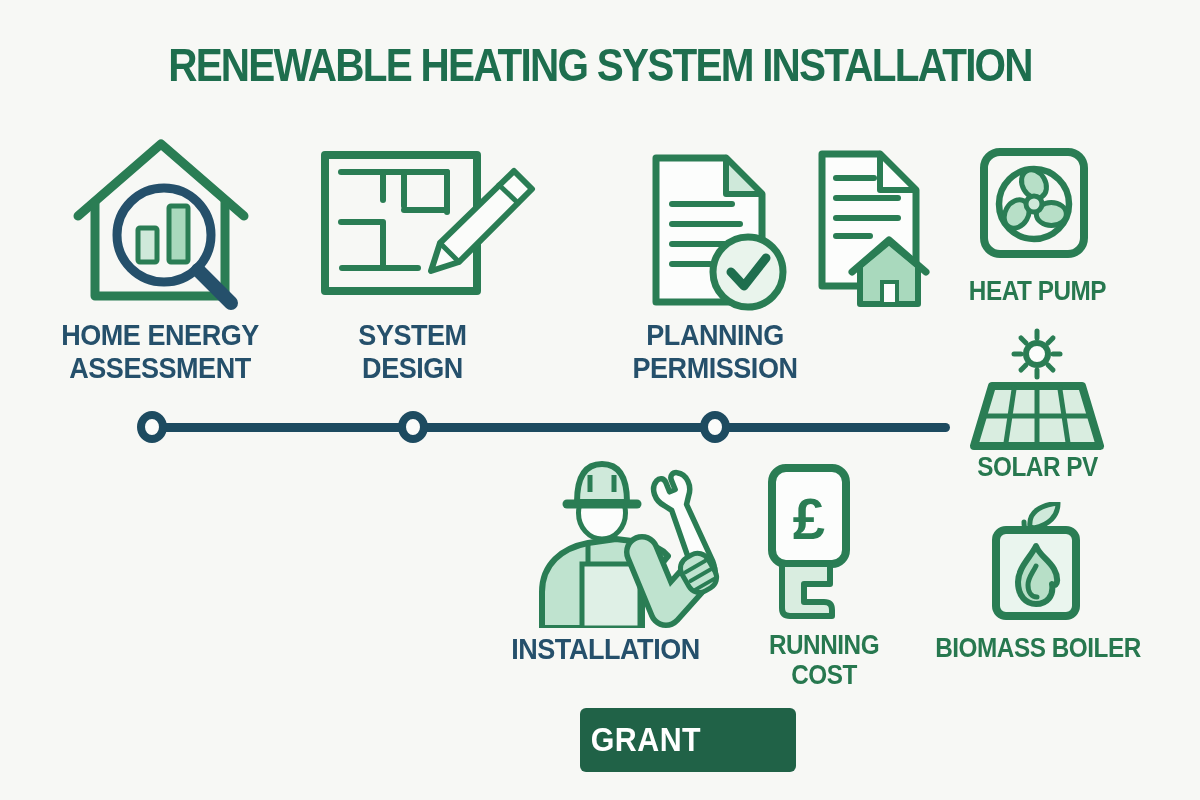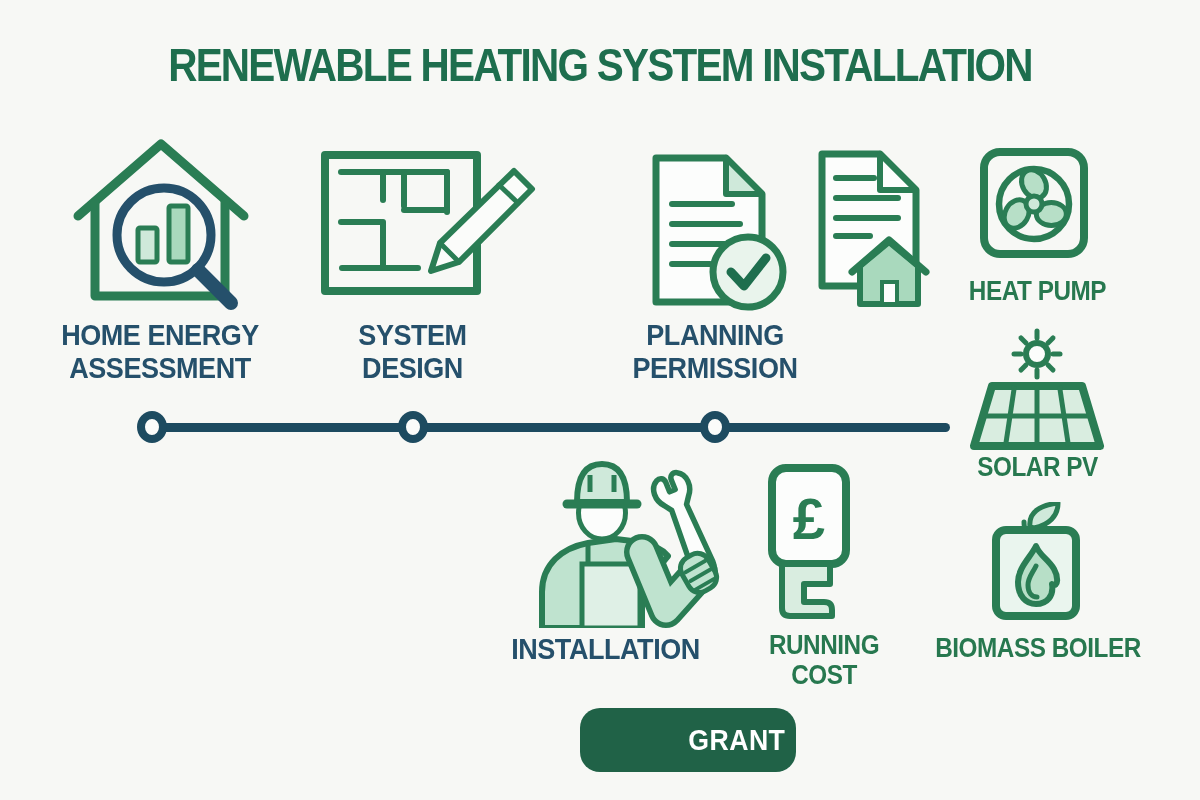--- a/index.html
+++ b/index.html
@@ -23,24 +23,24 @@
   .icon{position:absolute;}
   .tl-line{
     position:absolute;left:146px;top:423px;width:804px;height:9px;
     background:#1d4b60;border-radius:5px;
   }
   .tl-dot{
     position:absolute;width:30px;height:32px;border-radius:50%;
     background:#fbfcfa;border:8px solid #1d4b60;box-sizing:border-box;top:411px;
   }
   .btn{
-    position:absolute;top:708px;height:64px;border:none;border-radius:20px;
-    color:#ffffff;font-weight:700;font-size:29px;letter-spacing:0.5px;
+    position:absolute;top:708px;height:64px;border:none;border-radius:6px;
+    color:#ffffff;font-weight:700;font-size:33px;letter-spacing:0.5px;
     font-family:"Liberation Sans",sans-serif;
-    display:flex;align-items:center;justify-content:flex-end;cursor:pointer;
+    display:flex;align-items:center;justify-content:flex-start;cursor:pointer;
   }
   .btn span{display:inline-block;transform:scaleX(0.92);white-space:nowrap;}
   #grant-button{left:580px;width:216px;background:#206247;}
   #running-cost-button{left:835px;width:292px;background:#3ba26c;}
 </style>
 </head>
 <body>
 
 <div class="stage">
 

